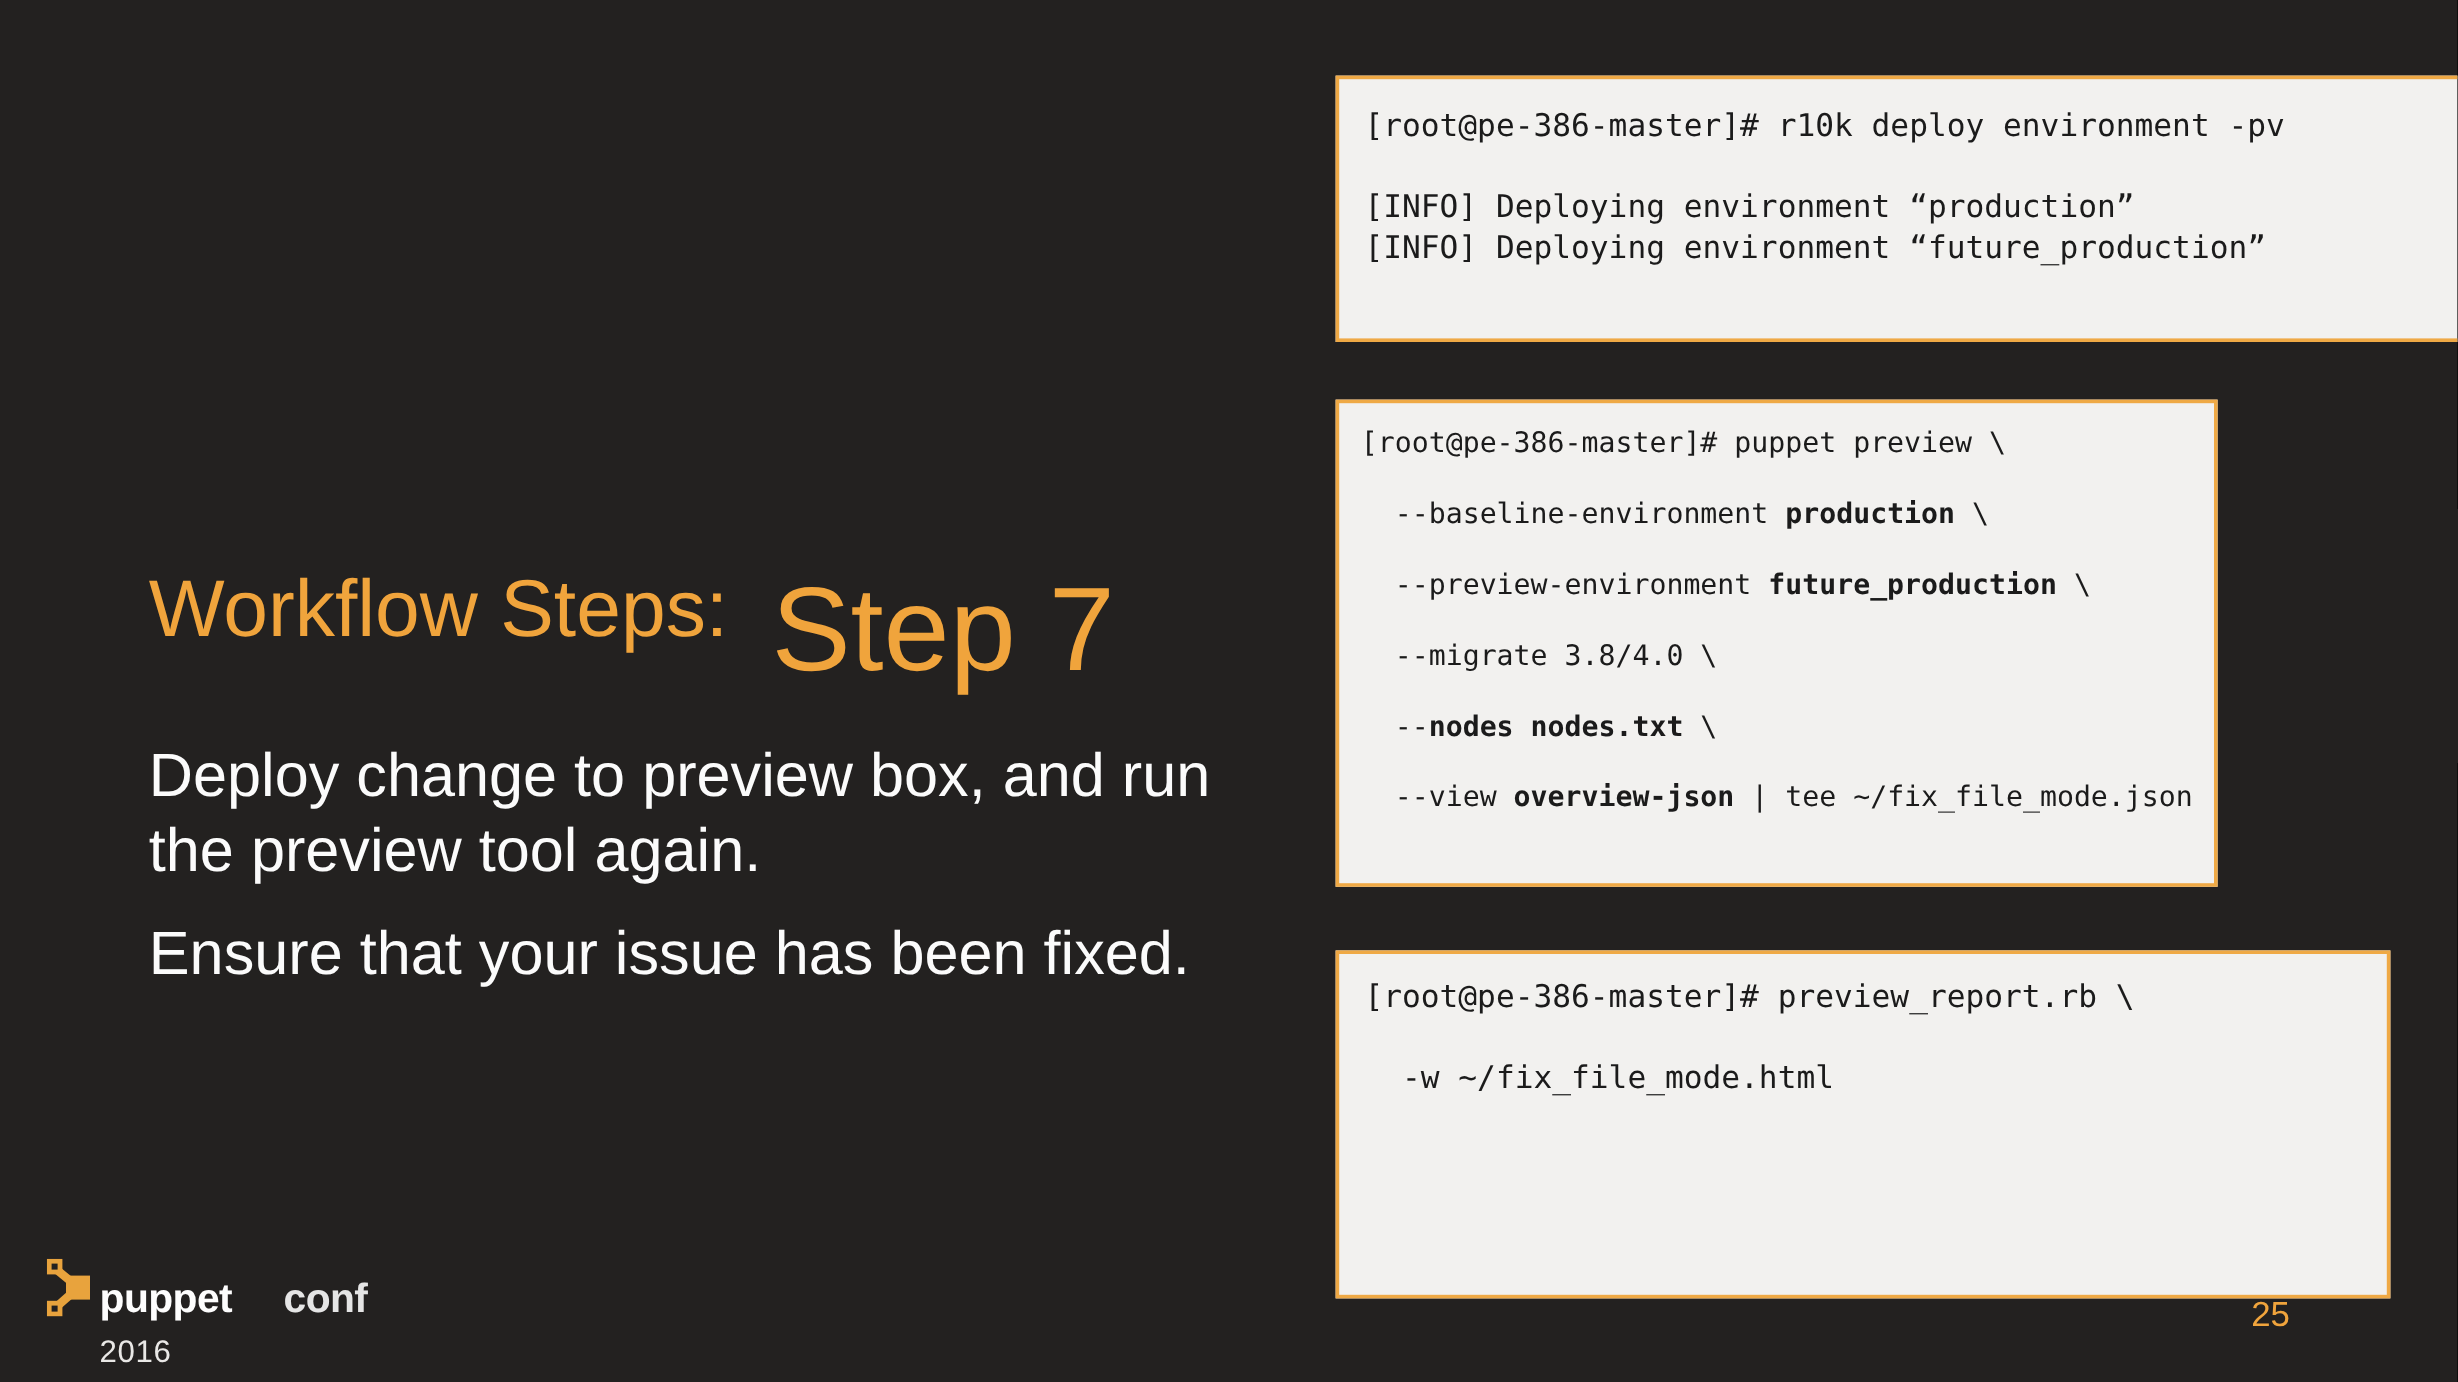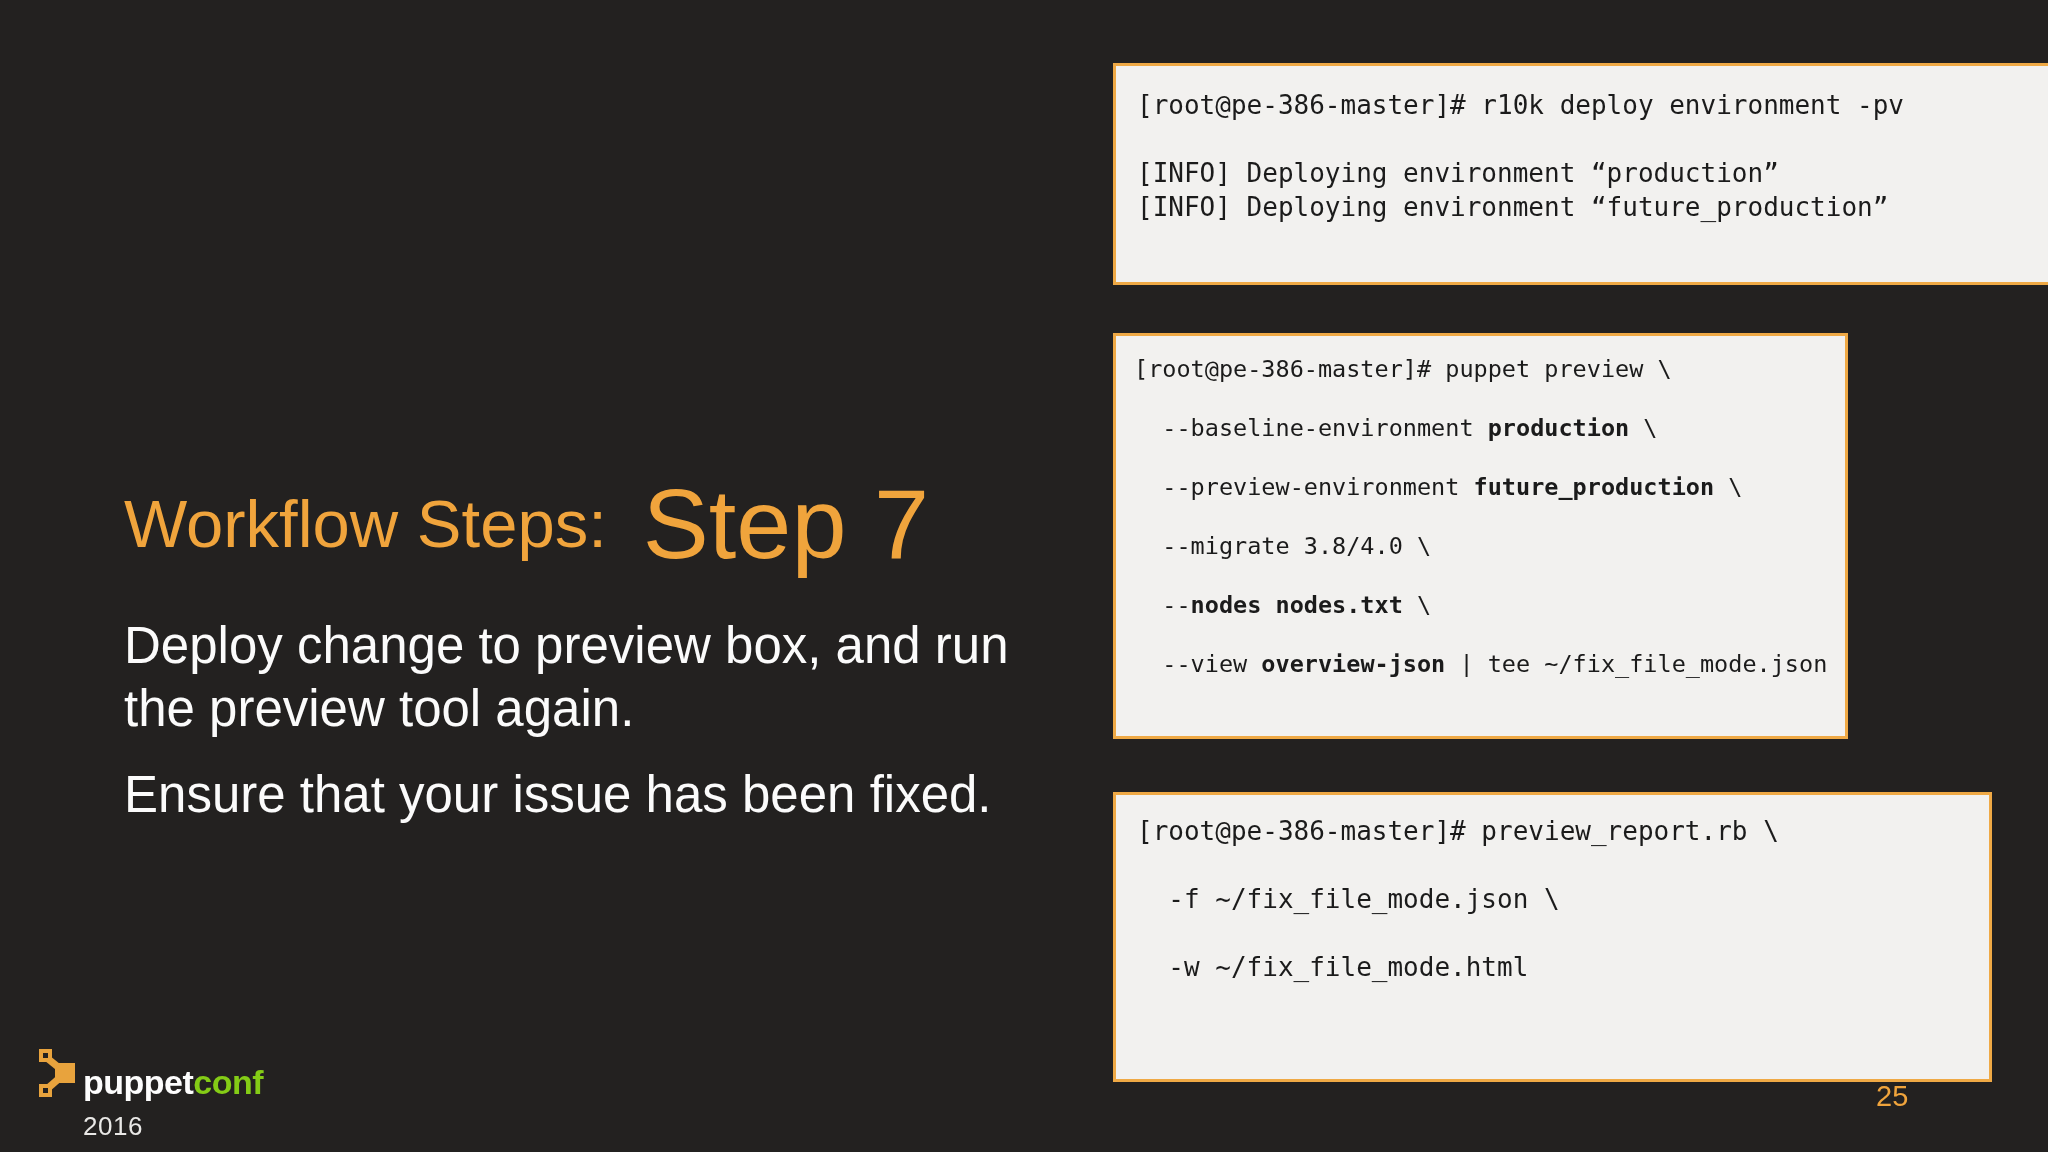--- a/index.html
+++ b/index.html
@@ -12,21 +12,21 @@
     font-family: "Liberation Sans", sans-serif;
     overflow: hidden;
   }
 
   
   .title {
     position: absolute;
     left: 124px;
     top: 474px;
     display: flex;
-    align-items: center;
+    align-items: flex-start;
     gap: 36px;
     color: #F0A43C;
     white-space: nowrap;
     line-height: 1;
   }
   .title-prefix { font-size: 67px; }
   .title-step  { font-size: 99px; }
 
   
   .body-text {
@@ -86,21 +86,21 @@
   .logo-icon { width: 36px; height: 48px; margin-right: 8px; }
   .brand-block { margin-top: 16px; }
   .brand-line {
     font-weight: bold;
     font-size: 34px;
     line-height: 34px;
     letter-spacing: -0.5px;
     color: #FDFDFD;
     white-space: nowrap;
   }
-  .brand-conf { color: #84cc16; }
+  .brand-conf { color: #e5e5e5; margin-left: 43px; }
   .brand-year {
     font-size: 26px;
     line-height: 26px;
     margin-top: 14px;
     color: #E9E8E6;
     letter-spacing: 0.5px;
   }
 
   
   .page-number {
@@ -121,21 +121,21 @@
     <span class="title-step">Step 7</span>
   </div>
 
   <div class="body-text">
     <p>Deploy change to preview box, and run the preview tool again.</p>
     <p>Ensure that your issue has been fixed.</p>
   </div>
 
   <div class="term term1"><div class="term-line"><span>[root@pe-386-master]# r10k deploy environment -pv</span></div><div class="term-line">&nbsp;</div><div class="term-line"><span>[INFO] Deploying environment “production”</span></div><div class="term-line"><span>[INFO] Deploying environment “future_production”</span></div></div>
   <div class="term term2"><div class="term-line"><span>[root@pe-386-master]# puppet preview \</span></div><div class="term-line"><span>  --baseline-environment </span><span class="b">production</span><span> \</span></div><div class="term-line"><span>  --preview-environment </span><span class="b">future_production</span><span> \</span></div><div class="term-line"><span>  --migrate 3.8/4.0 \</span></div><div class="term-line"><span>  --</span><span class="b">nodes nodes.txt</span><span> \</span></div><div class="term-line"><span>  --view </span><span class="b">overview-json</span><span> | tee ~/fix_file_mode.json</span></div></div>
-  <div class="term term3"><div class="term-line"><span>[root@pe-386-master]# preview_report.rb \</span></div><div class="term-line"><span>  -f ~/fix_file_mode.json \</span></div><div class="term-line"><span>  -w ~/fix_file_mode.html</span></div></div>
+  <div class="term term3"><div class="term-line"><span>[root@pe-386-master]# preview_report.rb \</span></div><div class="term-line"><span>  -w ~/fix_file_mode.html</span></div></div>
 
   <div class="footer-logo">
     <svg class="logo-icon" viewBox="0 0 36 48" xmlns="http://www.w3.org/2000/svg" aria-hidden="true">
       <g>
         <line x1="8" y1="9" x2="24" y2="22" stroke="#E8A33D" stroke-width="7"></line>
         <line x1="24" y1="26" x2="8" y2="40" stroke="#E8A33D" stroke-width="7"></line>
         <rect x="0" y="0" width="13" height="13" fill="#E8A33D"></rect>
         <rect x="4" y="4" width="5" height="5" fill="#232120"></rect>
         <rect x="16" y="14" width="20" height="20" fill="#E8A33D"></rect>
         <rect x="0" y="35" width="13" height="13" fill="#E8A33D"></rect>

